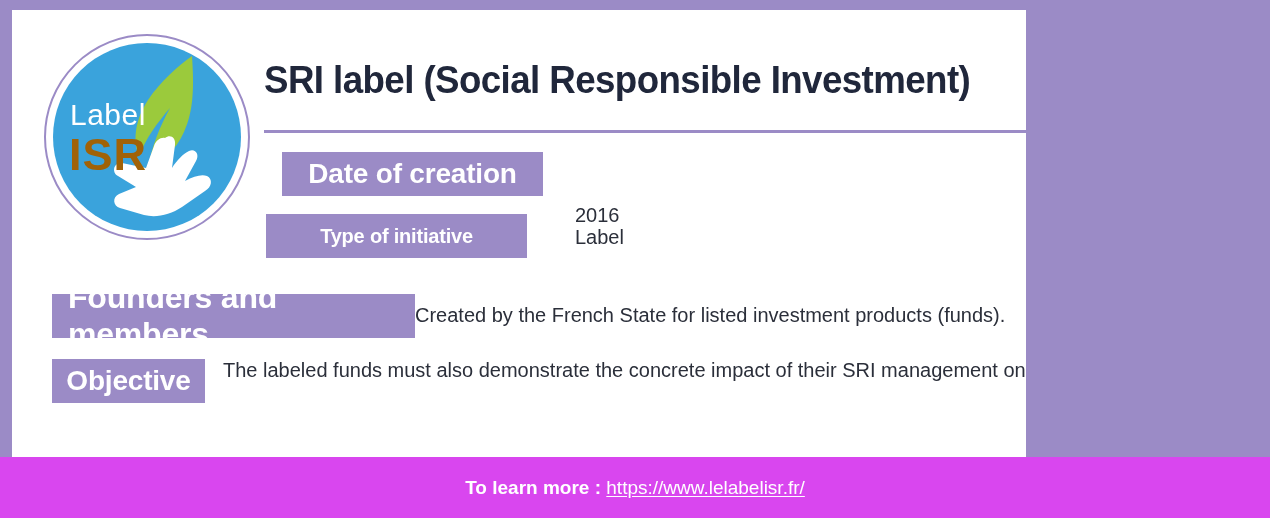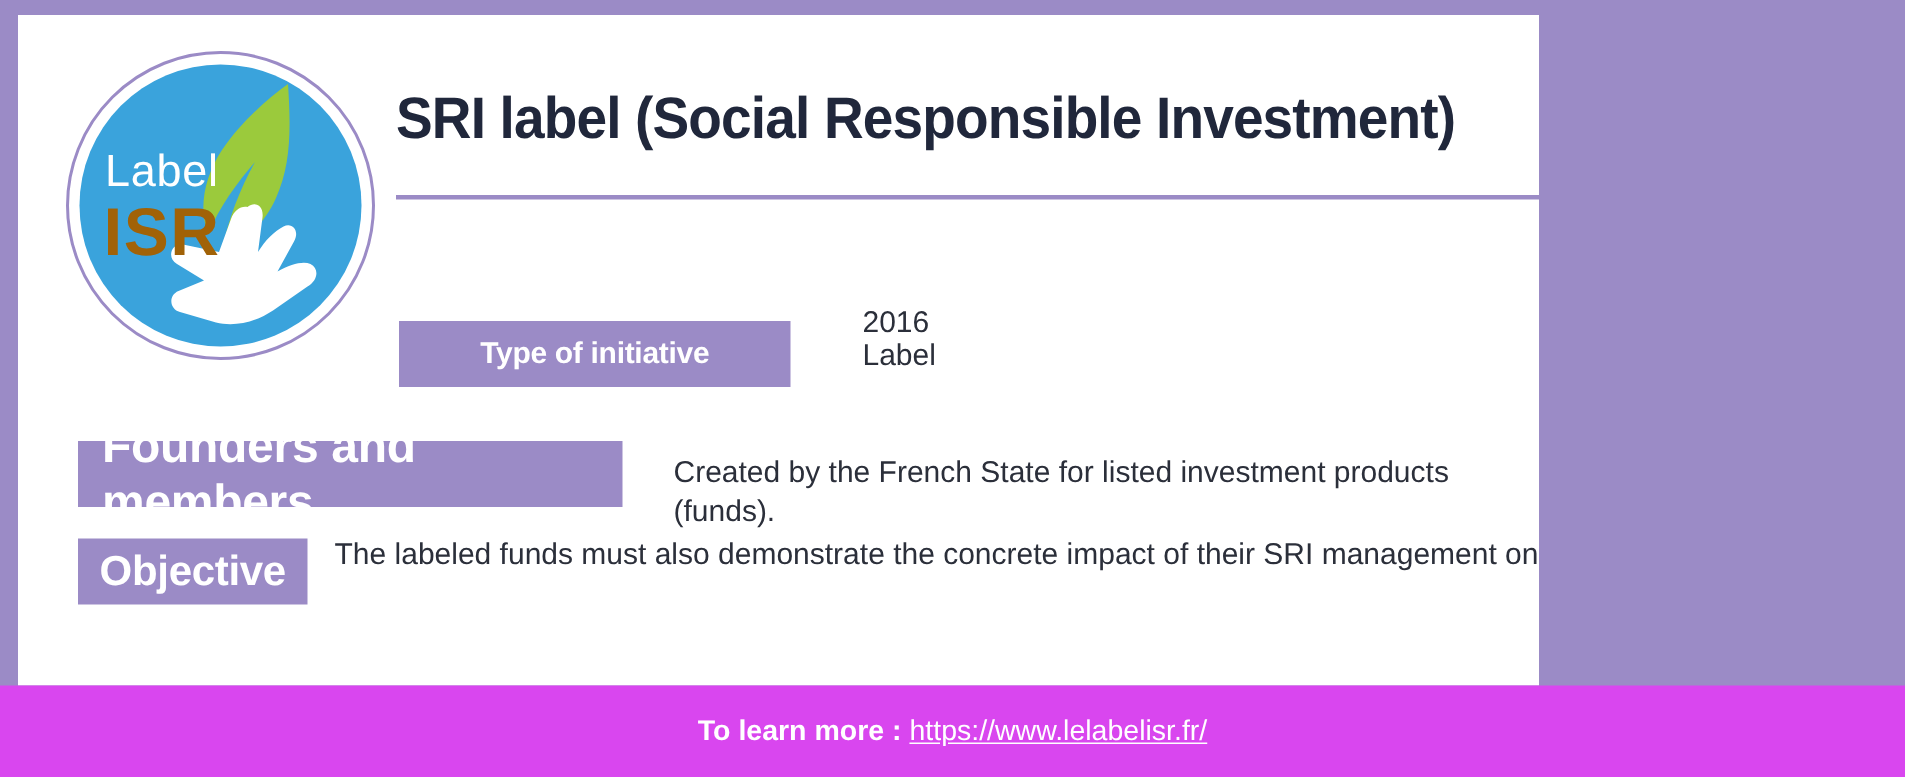--- a/index.html
+++ b/index.html
@@ -124,21 +124,21 @@
   .chip-objective { left: 40px;  top: 349px; width: 153px; height: 44px; font-size: 28px; }
 
   .value {
     position: absolute;
     color: #2b2f3a;
     font-size: 20px;
     line-height: 1.28;
   }
   .v-date     { left: 563px; top: 153px; margin-top: 40px; }
   .v-type     { left: 563px; top: 215px; }
-  .v-founders { left: 437px; top: 293px; }
+  .v-founders { left: 403px; top: 293px; }
 
   .obj-text {
     position: absolute;
     left: 211px;
     top: 348px;
     color: #2b2f3a;
     font-size: 20px;
     line-height: 1.22;
     white-space: nowrap;
   }
@@ -191,20 +191,21 @@
                  C67 138 70 128 78 129 L102 134 L110 112
                  C112 106 117 103 121 104 Z" fill="#ffffff"></path>
       </svg>
       <div class="logo-label">Label</div>
       <div class="logo-isr">ISR</div>
     </div>
 
     <div class="title">SRI label (Social Responsible Investment)</div>
     <div class="title-rule"></div>
 
+    <div class="chip chip-date">Date of creation</div>
     <div class="value v-date">2016</div>
 
     <div class="chip chip-type">Type of initiative</div>
     <div class="value v-type">Label</div>
 
     <div class="chip chip-founders">Founders and members</div>
     <div class="value v-founders">Created by the French State for listed investment products (funds).</div>
 
     <div class="chip chip-objective">Objective</div>
     <div class="obj-text">

